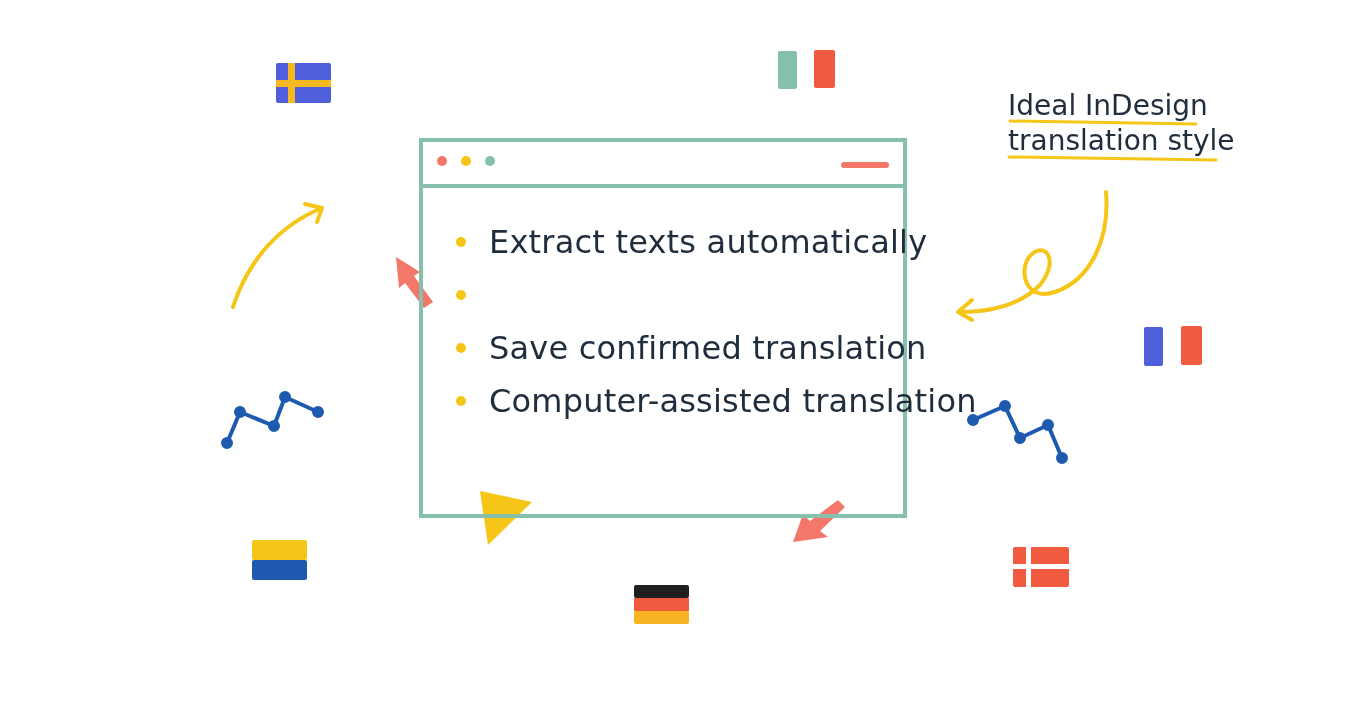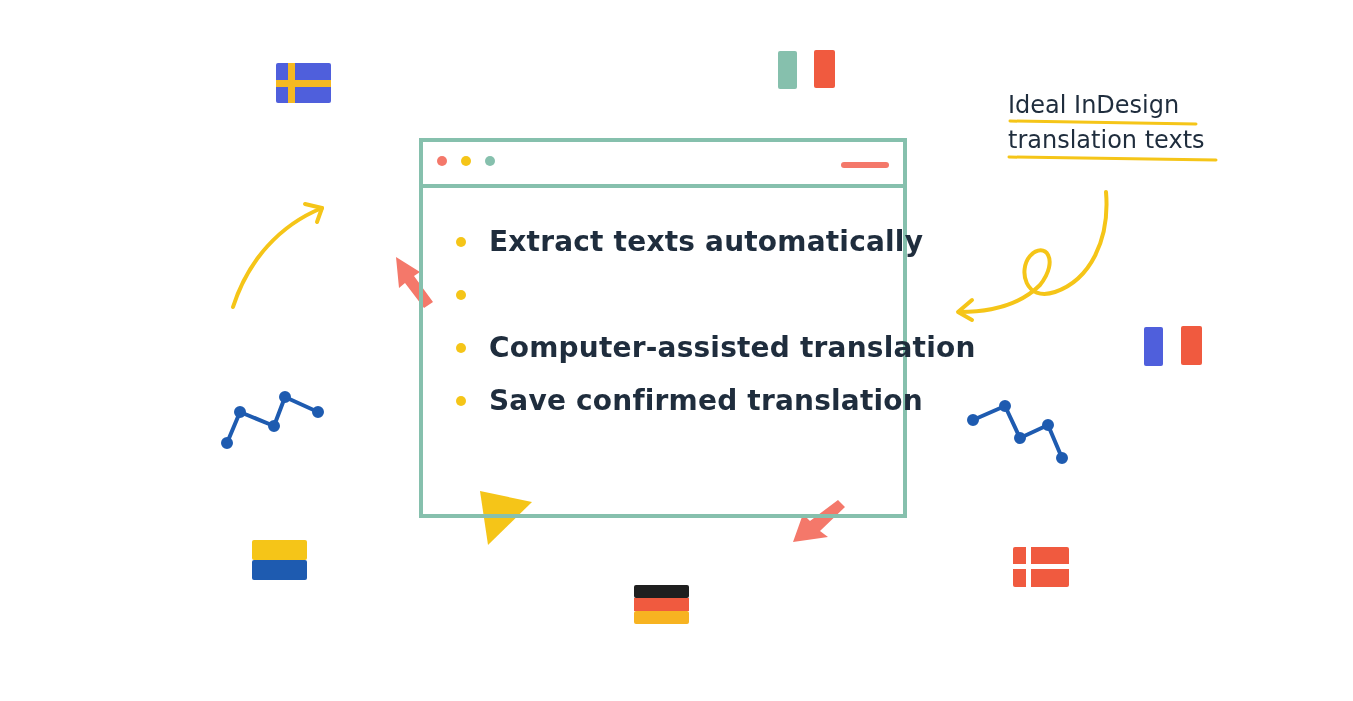--- a/index.html
+++ b/index.html
@@ -5,24 +5,24 @@
   html, body { margin:0; padding:0; }
   body { width:1353px; height:701px; background:#ffffff; position:relative; overflow:hidden;
          font-family:"DejaVu Sans", sans-serif; }
   svg.layer { position:absolute; left:0; top:0; }
   .window { position:absolute; left:419px; top:138px; width:488px; height:380px;
             border:4px solid #86c0ad; box-sizing:border-box; background:transparent; }
   .titlebar { position:absolute; left:0; top:0; right:0; height:42px; border-bottom:4px solid #86c0ad; }
   .dot { position:absolute; top:14px; width:10px; height:10px; border-radius:50%; }
   .bar { position:absolute; right:14px; top:20px; width:48px; height:6px; border-radius:3px; }
   .list { position:absolute; left:30px; top:82px; margin:0; padding:0; list-style:none; }
-  .list li { position:relative; height:53px; padding-left:36px; font-size:28px; color:#1f2d3d;
-             line-height:36px; letter-spacing:0.2px; white-space:nowrap;font-weight:bold; }
+  .list li { position:relative; height:53px; padding-left:36px; font-size:32px; color:#1f2d3d;
+             line-height:36px; letter-spacing:0.2px; white-space:nowrap; }
   .list li .bullet { position:absolute; left:3px; top:13px; width:10px; height:10px; border-radius:50%; }
-  .callout { position:absolute; left:1008px; top:88px; font-size:24px; color:#1f2d3d; line-height:35px; }
+  .callout { position:absolute; left:1008px; top:88px; font-size:28px; color:#1f2d3d; line-height:35px; }
   .callout span { display:block; white-space:nowrap; }
 </style>
 </head>
 <body>
 
 <svg class="layer" width="1353" height="701">
 
   <g>
     <rect x="276" y="63" width="55" height="40" fill="#4f5fdc" rx="2"></rect>
     <rect x="288" y="63" width="7" height="40" fill="#f5b921"></rect>
@@ -112,25 +112,25 @@
   <ul class="list">
     <li>
       <span class="bullet" style="background:#f5c518;"></span>
       <span>Extract texts automatically</span>
     </li>
     <li>
       <span class="bullet" style="background:#f5c518;"></span>
     </li>
     <li>
       <span class="bullet" style="background:#f5c518;"></span>
-      <span>Computer-assisted translation</span>
+      <span>Save confirmed translation</span>
     </li>
     <li>
       <span class="bullet" style="background:#f5c518;"></span>
-      <span>Save confirmed translation</span>
+      <span>Computer-assisted translation</span>
     </li>
   </ul>
 </div>
 
 <div class="callout">
   <span>Ideal InDesign</span>
-  <span>translation texts</span>
+  <span>translation style</span>
 </div>
 
 </body></html>

